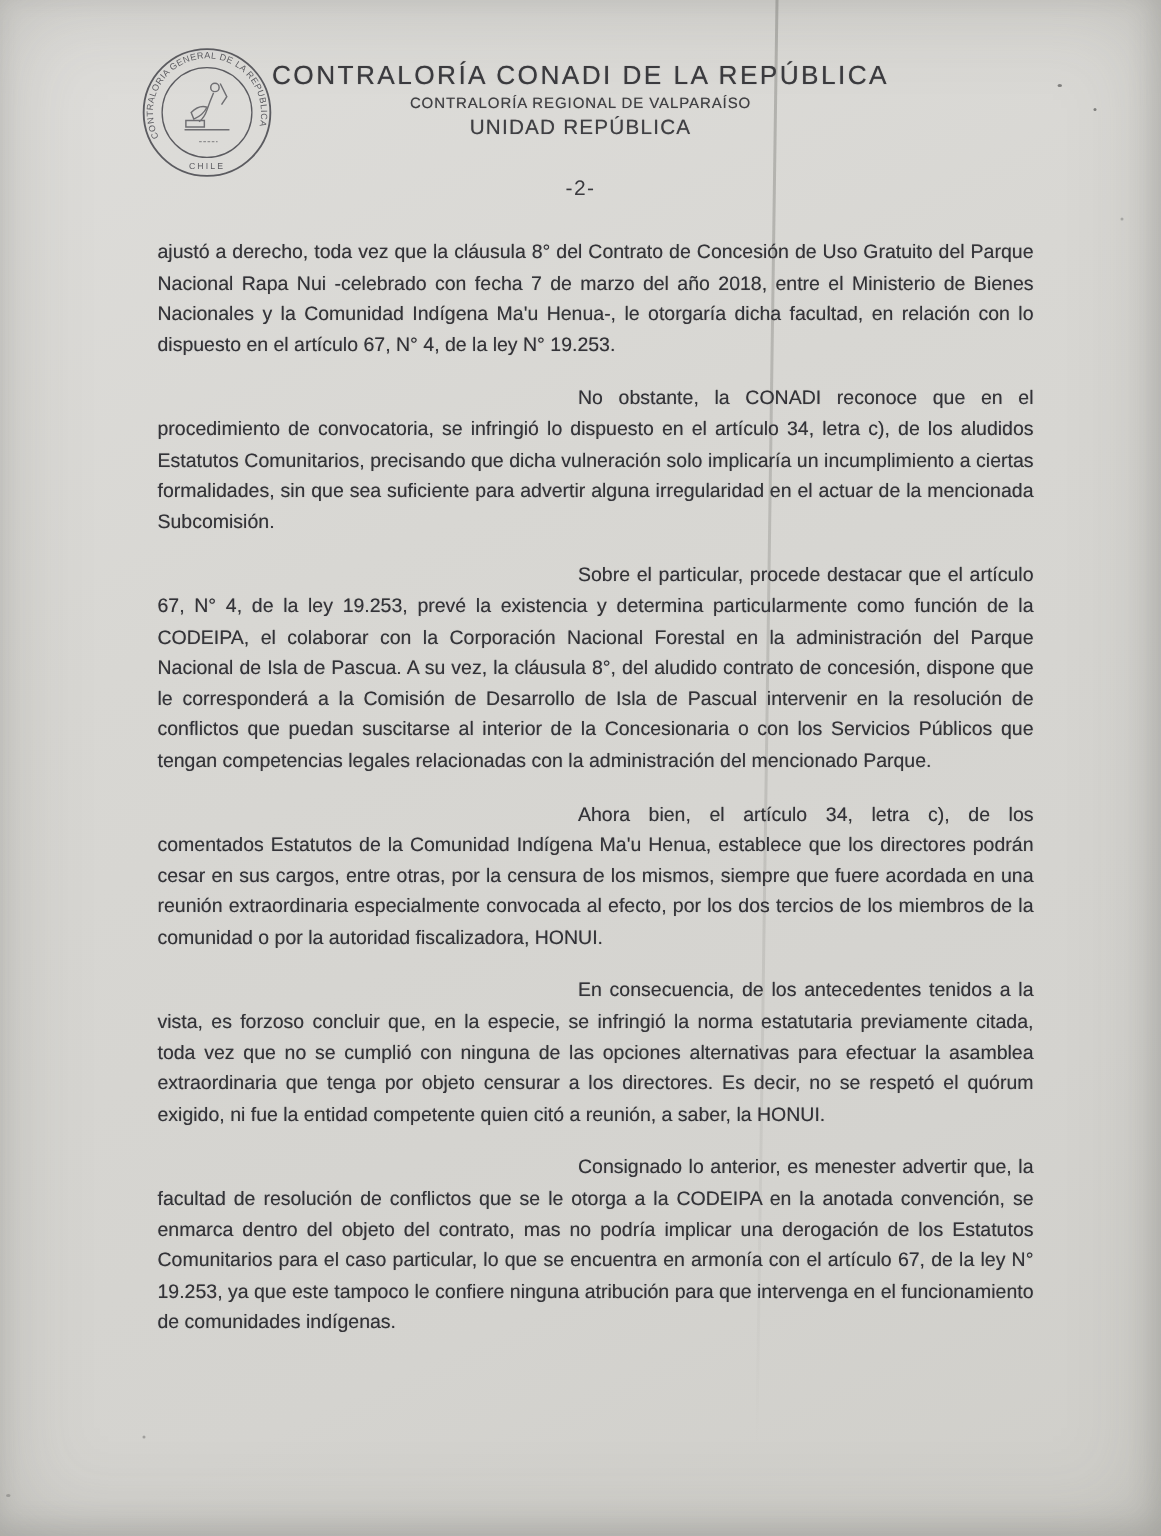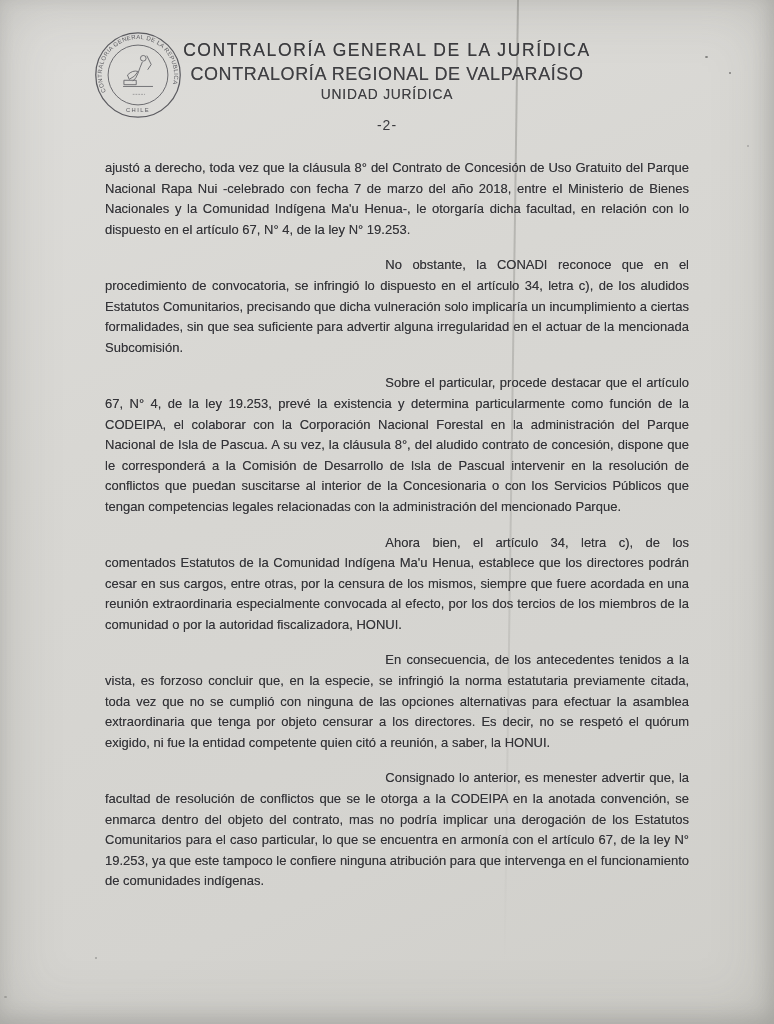--- a/index.html
+++ b/index.html
@@ -17,21 +17,21 @@
   .fold{
     position:absolute;left:517px;top:0;width:2px;height:965px;
     background:linear-gradient(to bottom,rgba(105,105,100,.38),rgba(105,105,100,.20) 55%,rgba(105,105,100,.05) 90%,rgba(105,105,100,0));
     transform:rotate(0.8deg);transform-origin:top center;
     pointer-events:none;
   }
   .speck{position:absolute;border-radius:50%;background:rgba(55,55,55,.55);}
   
   .header{position:absolute;top:40px;left:0;width:100%;text-align:center;}
   .h-line1{font-size:17.5px;letter-spacing:1.6px;font-weight:400;color:#3a3a3e;text-shadow:0 0 .6px rgba(45,45,45,.6);}
-  .h-line2{font-size:18px;letter-spacing:.6px;margin-top:3px;color:#3f3f43;text-shadow:0 0 .5px rgba(45,45,45,.55);}
+  .h-line2{font-size:10px;letter-spacing:.6px;margin-top:3px;color:#3f3f43;text-shadow:0 0 .5px rgba(45,45,45,.55);}
   .h-line3{font-size:13.8px;letter-spacing:.8px;margin-top:2px;color:#3f3f43;text-shadow:0 0 .5px rgba(45,45,45,.55);}
   .page-number{position:absolute;top:117px;left:0;width:100%;text-align:center;font-size:14px;letter-spacing:1px;color:#3a3a3e;}
   
   .seal{position:absolute;left:94px;top:31px;width:88px;height:88px;opacity:.88;}
   .seal svg{width:100%;height:100%;}
   .seal text{fill:#4a4a50;font-family:"Liberation Sans","DejaVu Sans",sans-serif;}
   
   .body-text{
     position:absolute;left:105px;top:158px;width:584px;
     font-size:13px;line-height:20.6px;text-align:justify;
@@ -71,23 +71,23 @@
         <path d="M 60 28 L 65 38 L 61 44"></path>
         <path d="M 38 50 Q 44 44 50 46 Q 47 52 40 55 Z"></path>
         <path d="M 34 56 h 14 v 5 h -14 Z"></path>
         <path d="M 33 63 h 34"></path>
         <path d="M 44 72 h 14" stroke-width="0.9" stroke-dasharray="2 1.2" opacity=".7"></path>
       </g>
     </svg>
   </div>
 
   <div class="header">
-    <div class="h-line1">CONTRALORÍA GENERAL DE LA JURÍDICA</div>
+    <div class="h-line1">CONTRALORÍA CONADI DE LA REPÚBLICA</div>
     <div class="h-line2">CONTRALORÍA REGIONAL DE VALPARAÍSO</div>
-    <div class="h-line3">UNIDAD JURÍDICA</div>
+    <div class="h-line3">UNIDAD REPÚBLICA</div>
   </div>
 
   <div class="page-number">-2-</div>
 
   <main class="body-text">
     <p>ajustó a derecho, toda vez que la cláusula 8° del Contrato de Concesión de Uso Gratuito del Parque Nacional Rapa Nui -celebrado con fecha 7 de marzo del año 2018, entre el Ministerio de Bienes Nacionales y la Comunidad Indígena Ma'u Henua-, le otorgaría dicha facultad, en relación con lo dispuesto en el artículo 67, N° 4, de la ley N° 19.253.</p>
     <p class="indented">No obstante, la CONADI reconoce que en el procedimiento de convocatoria, se infringió lo dispuesto en el artículo 34, letra c), de los aludidos Estatutos Comunitarios, precisando que dicha vulneración solo implicaría un incumplimiento a ciertas formalidades, sin que sea suficiente para advertir alguna irregularidad en el actuar de la mencionada Subcomisión.</p>
     <p class="indented">Sobre el particular, procede destacar que el artículo 67, N° 4, de la ley 19.253, prevé la existencia y determina particularmente como función de la CODEIPA, el colaborar con la Corporación Nacional Forestal en la administración del Parque Nacional de Isla de Pascua. A su vez, la cláusula 8°, del aludido contrato de concesión, dispone que le corresponderá a la Comisión de Desarrollo de Isla de Pascual intervenir en la resolución de conflictos que puedan suscitarse al interior de la Concesionaria o con los Servicios Públicos que tengan competencias legales relacionadas con la administración del mencionado Parque.</p>
     <p class="indented">Ahora bien, el artículo 34, letra c), de los comentados Estatutos de la Comunidad Indígena Ma'u Henua, establece que los directores podrán cesar en sus cargos, entre otras, por la censura de los mismos, siempre que fuere acordada en una reunión extraordinaria especialmente convocada al efecto, por los dos tercios de los miembros de la comunidad o por la autoridad fiscalizadora, HONUI.</p>
     <p class="indented">En consecuencia, de los antecedentes tenidos a la vista, es forzoso concluir que, en la especie, se infringió la norma estatutaria previamente citada, toda vez que no se cumplió con ninguna de las opciones alternativas para efectuar la asamblea extraordinaria que tenga por objeto censurar a los directores. Es decir, no se respetó el quórum exigido, ni fue la entidad competente quien citó a reunión, a saber, la HONUI.</p>

